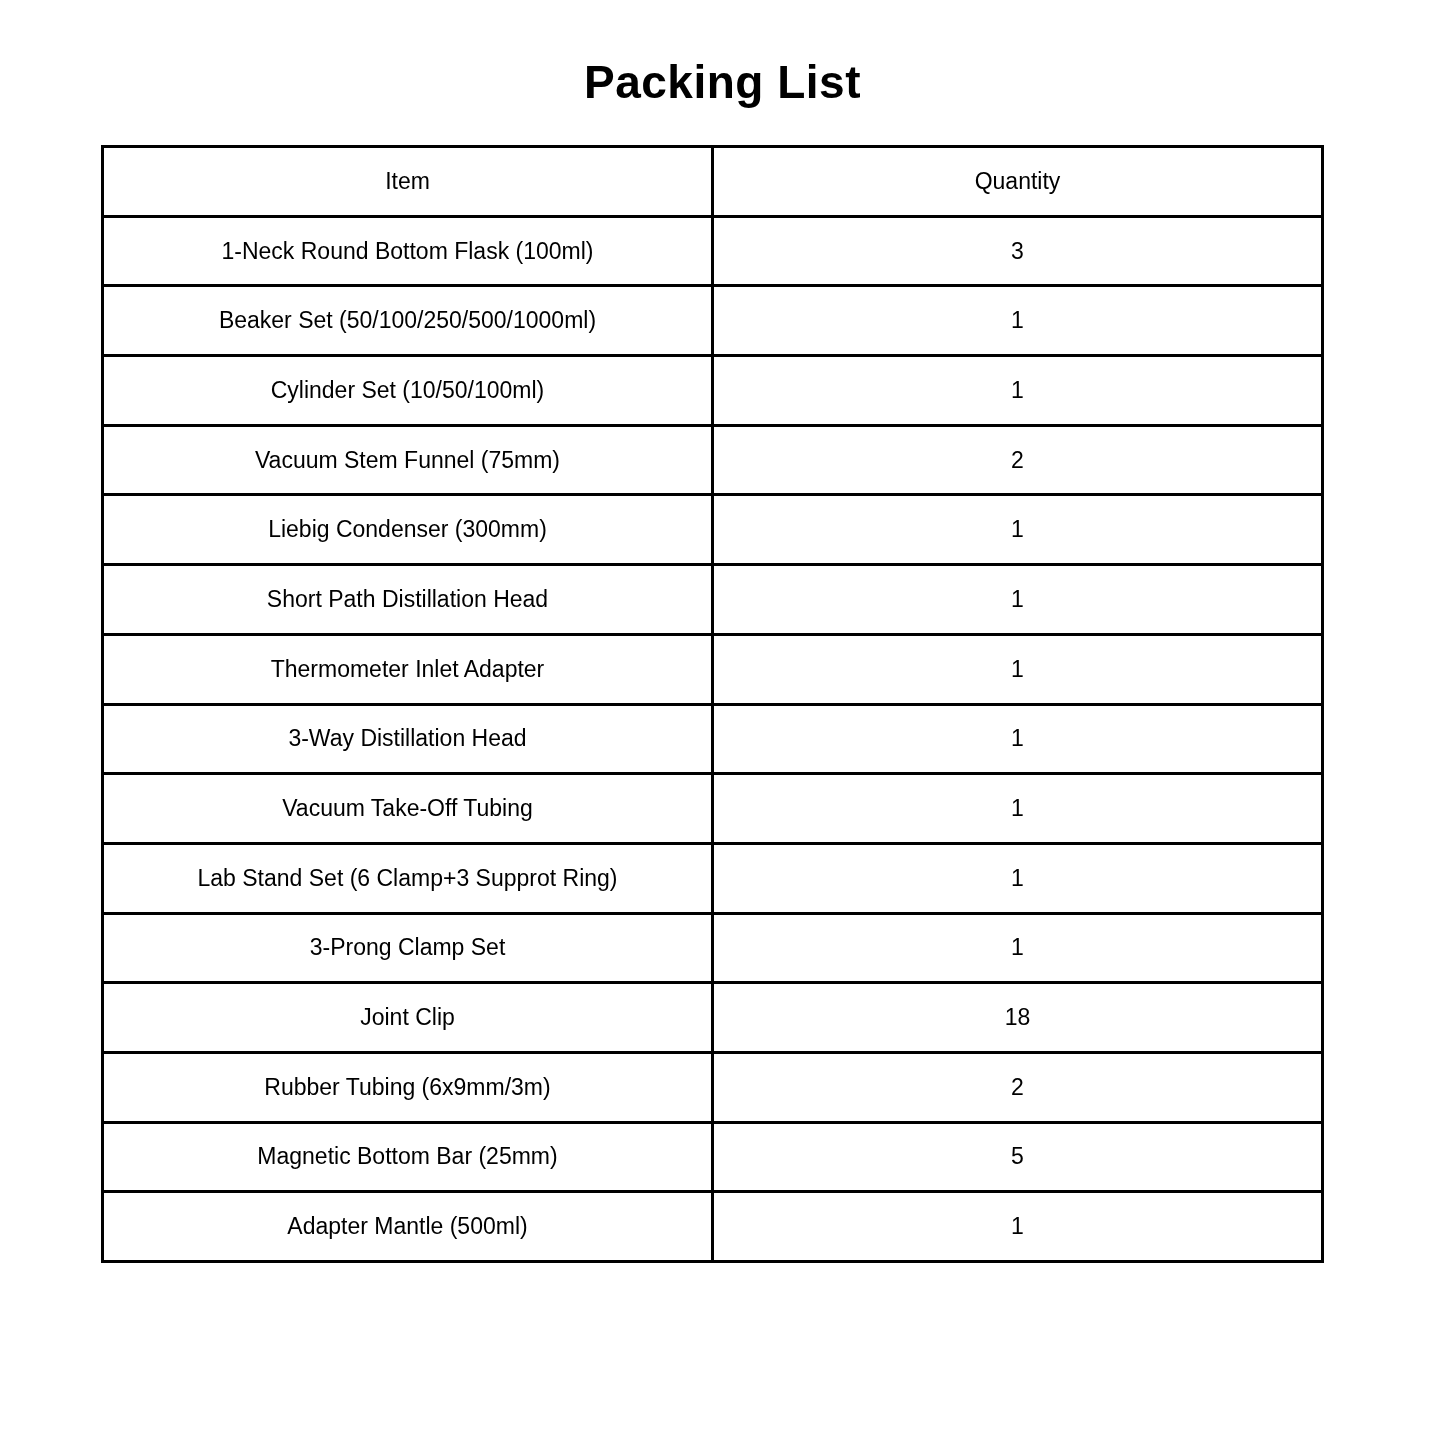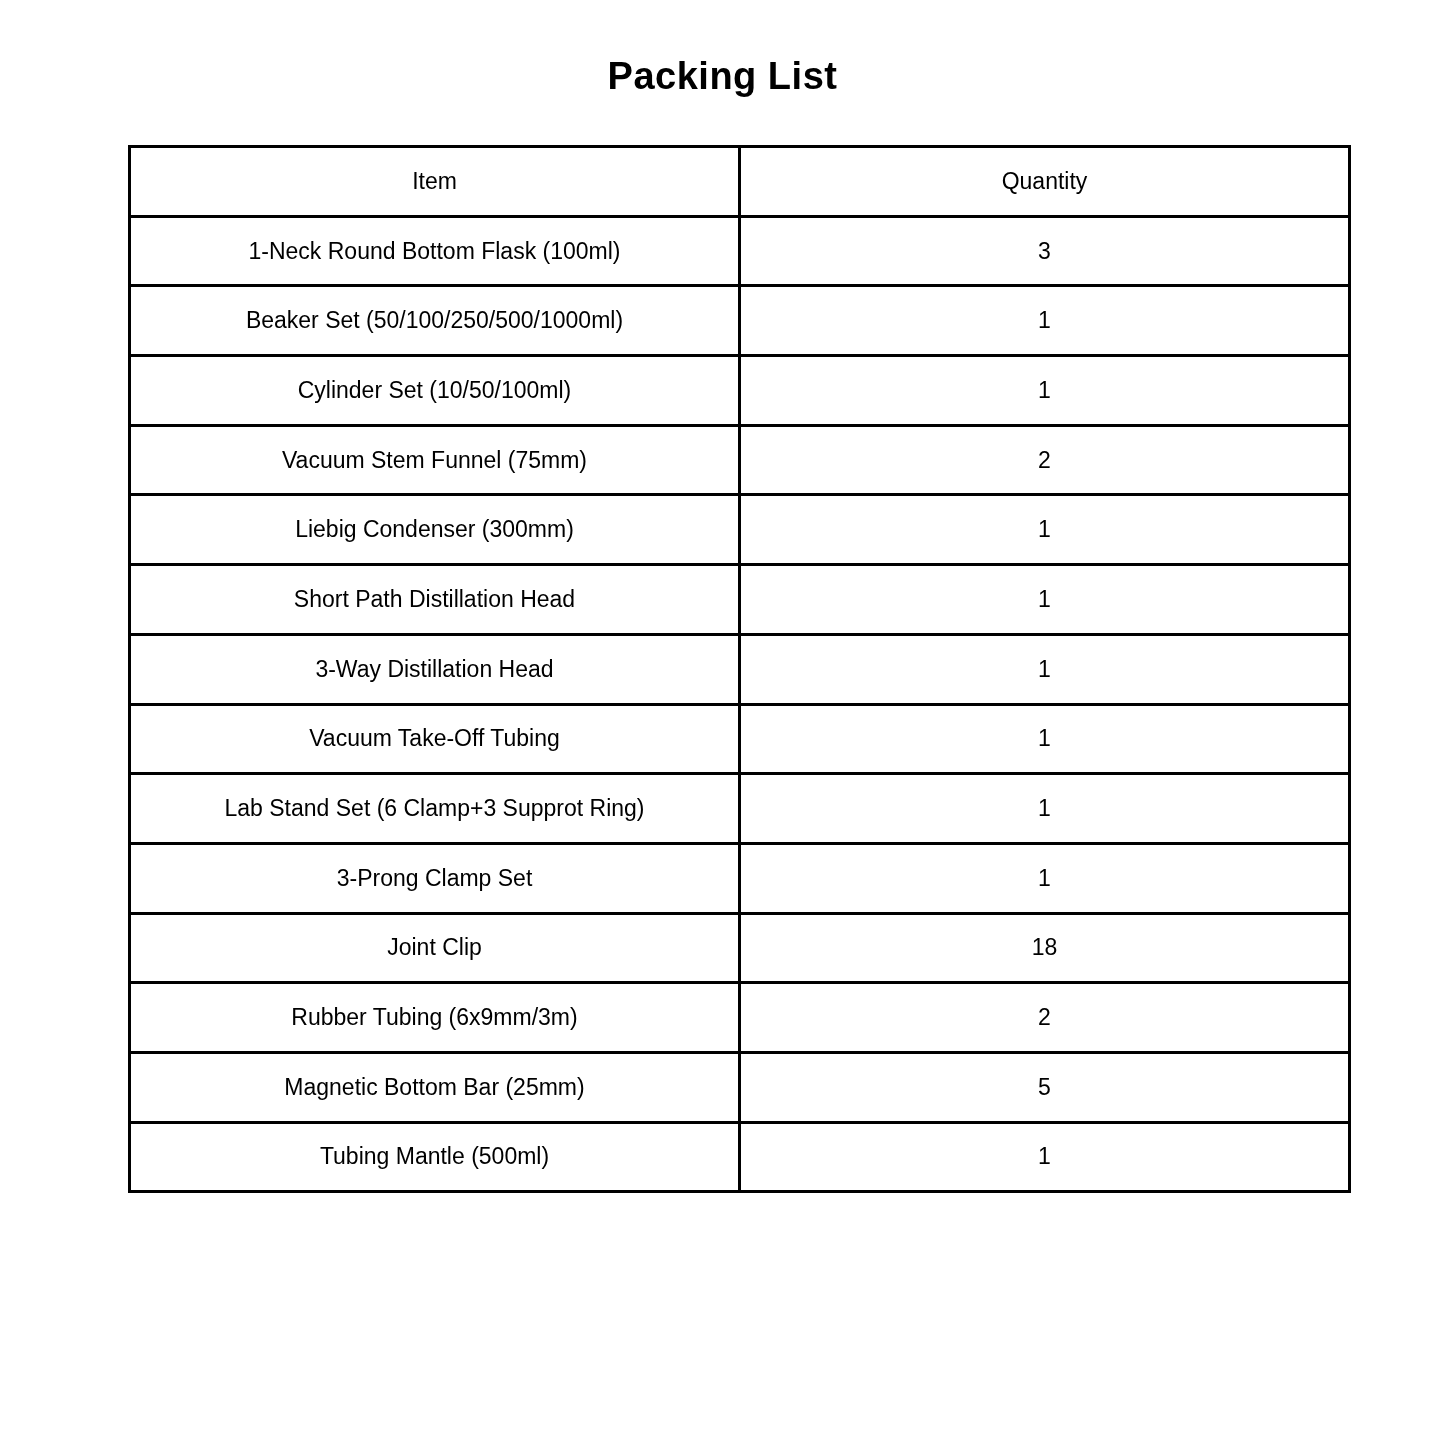--- a/index.html
+++ b/index.html
@@ -15,27 +15,27 @@
     width: 1445px;
     height: 1445px;
     background: #ffffff;
   }
   .title {
     position: absolute;
     top: 55px;
     left: 0;
     width: 100%;
     text-align: center;
-    font-size: 38px;
+    font-size: 46px;
     font-weight: bold;
     letter-spacing: 0.5px;
   }
   table.packing-table {
     position: absolute;
-    left: 128px;
+    left: 101px;
     top: 145px;
     width: 1220px;
     border-collapse: collapse;
     table-layout: fixed;
     border-radius: 26px;
   }
   table.packing-table col.col-item { width: 610px; }
   table.packing-table col.col-qty  { width: 610px; }
   table.packing-table th,
   table.packing-table td {
@@ -91,20 +91,24 @@
   <tr>
     <td>Liebig Condenser (300mm)</td>
     <td>1</td>
   </tr>
 
   <tr>
     <td>Short Path Distillation Head</td>
     <td>1</td>
   </tr>
 
+  <tr>
+    <td>Thermometer Inlet Adapter</td>
+    <td>1</td>
+  </tr>
 
   <tr>
     <td>3-Way Distillation Head</td>
     <td>1</td>
   </tr>
 
   <tr>
     <td>Vacuum Take-Off Tubing</td>
     <td>1</td>
   </tr>
@@ -128,19 +132,19 @@
     <td>Rubber Tubing (6x9mm/3m)</td>
     <td>2</td>
   </tr>
 
   <tr>
     <td>Magnetic Bottom Bar (25mm)</td>
     <td>5</td>
   </tr>
 
   <tr>
-    <td>Tubing Mantle (500ml)</td>
+    <td>Adapter Mantle (500ml)</td>
     <td>1</td>
   </tr>
 </tbody>
   </table>
 
 </div>
 
 </body></html>

